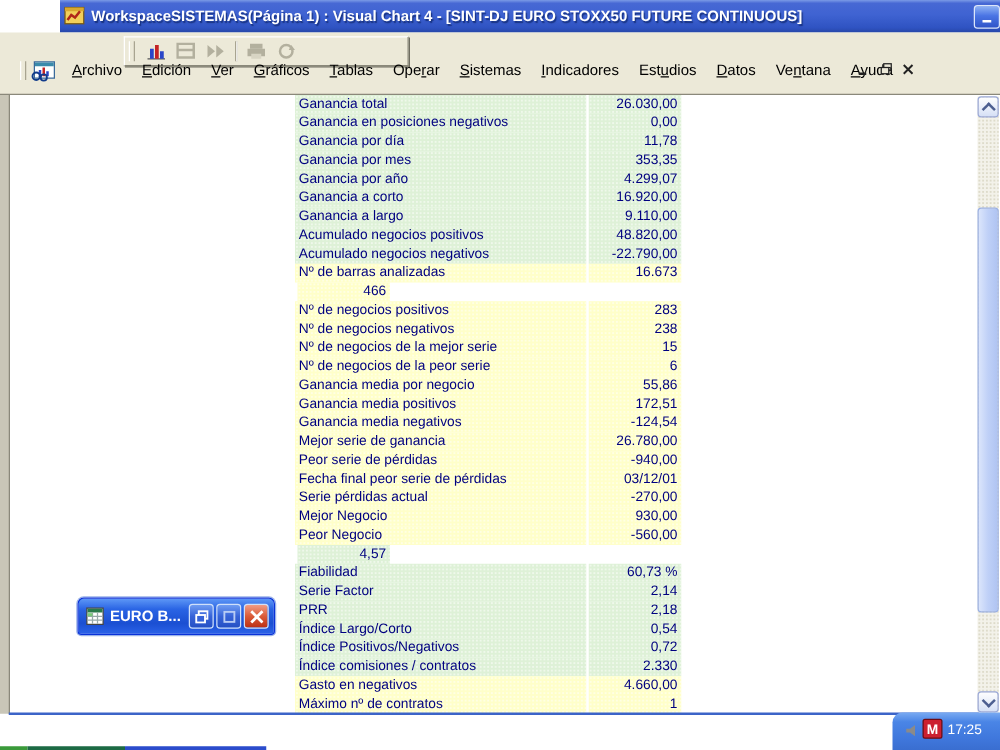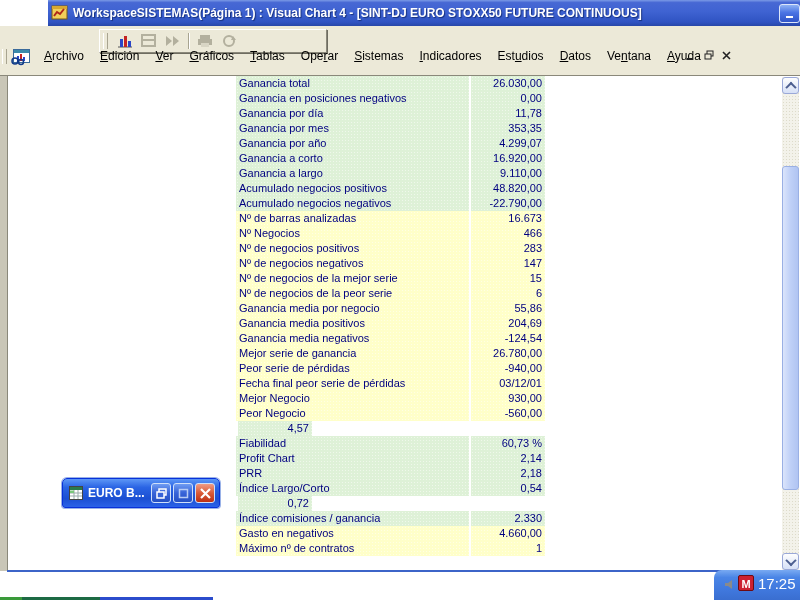--- a/index.html
+++ b/index.html
@@ -22,21 +22,21 @@
 
   
   .chrome{position:absolute;left:0;top:26px;width:800px;height:50px;background:#ece9d8;}
   .floatbar{position:absolute;left:99px;top:3px;width:228px;height:24px;background:#ece9d8;
     border:1px solid;border-color:#fff #8a887a #8a887a #fff;box-shadow:1px 1px 0 #6e6c60;
     display:flex;align-items:center;box-sizing:border-box;}
   .grip{width:3px;height:16px;border-left:1px solid #fff;border-right:1px solid #a8a490;margin:0 5px 0 3px;}
   .tb-ico{width:24px;height:18px;display:flex;align-items:center;justify-content:center;}
   .tb-sep{width:1px;height:16px;background:#a8a490;border-right:1px solid #fff;margin:0 3px;}
 
-  .menubar{position:absolute;left:0;top:46px;width:736px;height:21px;display:flex;align-items:center;}
+  .menubar{position:absolute;left:0;top:46px;width:736px;height:21px;display:flex;align-items:center;justify-content:center;}
   .menugrip{width:3px;height:15px;border-left:1px solid #fff;border-right:1px solid #a8a490;margin-left:2px;}
   .child-window-icon{width:22px;height:18px;margin:0 4px 0 3px;}
   .menu-items{display:flex;height:21px;align-items:center;}
   .menu-item{padding:0 8px;font-size:12px;color:#000;line-height:21px;white-space:nowrap;cursor:default;}
   .mdi-btns{position:absolute;right:2px;top:2px;display:flex;gap:3px;}
   .mdi-btn{width:15px;height:14px;display:flex;align-items:center;justify-content:center;color:#222;}
   .chrome-divider{position:absolute;left:0;top:75px;width:800px;height:1px;background:#8a887a;}
 
   
   .content{position:absolute;left:0;top:76px;width:800px;height:445px;background:#fff;}
@@ -65,21 +65,21 @@
   .sb-thumb{position:absolute;left:0;top:89px;width:17px;height:324px;border:1px solid #9ab0e4;border-radius:3px;
     background:linear-gradient(90deg,#dbe5fb,#bfd0f7 50%,#b0c4f2);box-sizing:border-box;}
 
   
   .win-bottom-line{position:absolute;left:7px;top:570px;width:776px;height:2px;background:#3c64c8;}
   .tray{position:absolute;left:714px;top:570px;width:86px;height:30px;border-top-left-radius:8px;
     background:linear-gradient(180deg,#79aaf2 0%,#4a85e6 25%,#3f77dc 70%,#3a6ed0 100%);}
   .tray-speaker{position:absolute;left:10px;top:9px;}
   .tray-m{position:absolute;left:24px;top:5px;width:16px;height:16px;background:#cc2030;border:1px solid #6e0a12;
     border-radius:2px;color:#fff;font-size:11px;font-weight:bold;text-align:center;line-height:16px;box-sizing:border-box;}
-  .tray-time{position:absolute;left:44px;top:0;height:28px;line-height:28px;color:#fff;font-size:15px;}
+  .tray-time{position:absolute;left:44px;top:0;height:28px;line-height:28px;color:#fff;font-size:11px;}
   .start-strip{position:absolute;top:597px;height:3px;}
   .ss1{left:0;width:22px;background:#3a9a3a;}
   .ss2{left:22px;width:78px;background:#1d6a44;}
   .ss3{left:100px;width:113px;background:#2b4ccc;}
 
   
   .mini-win{position:absolute;left:62px;top:478px;width:158px;height:30px;border:1px solid #0831d9;
     border-radius:5px 5px 3px 3px;box-sizing:border-box;
     background:linear-gradient(180deg,#5d97f6 0%,#2a64e4 30%,#1b4fd2 70%,#2a62e8 100%);
     box-shadow:0 0 0 1px #9ab2e8;}
@@ -270,52 +270,51 @@
           <div class="tlabel">Acumulado negocios negativos</div>
           <div class="tvalue">-22.790,00</div>
         </div>
 
         <div class="trow yellow">
           <div class="tlabel">Nº de barras analizadas</div>
           <div class="tvalue">16.673</div>
         </div>
 
         <div class="trow yellow">
-          <div class="tlabel">Nº Negocios</div>
           <div class="tvalue">466</div>
         </div>
 
         <div class="trow yellow">
           <div class="tlabel">Nº de negocios positivos</div>
           <div class="tvalue">283</div>
         </div>
 
         <div class="trow yellow">
           <div class="tlabel">Nº de negocios negativos</div>
-          <div class="tvalue">147</div>
+          <div class="tvalue">238</div>
         </div>
 
         <div class="trow yellow">
           <div class="tlabel">Nº de negocios de la mejor serie</div>
           <div class="tvalue">15</div>
         </div>
 
         <div class="trow yellow">
           <div class="tlabel">Nº de negocios de la peor serie</div>
           <div class="tvalue">6</div>
         </div>
 
         <div class="trow yellow">
           <div class="tlabel">Ganancia media por negocio</div>
           <div class="tvalue">55,86</div>
         </div>
 
         <div class="trow yellow">
           <div class="tlabel">Ganancia media positivos</div>
-          <div class="tvalue">204,69</div>
+          <div class="tvalue">172,51</div>
         </div>
 
         <div class="trow yellow">
           <div class="tlabel">Ganancia media negativos</div>
           <div class="tvalue">-124,54</div>
         </div>
 
         <div class="trow yellow">
           <div class="tlabel">Mejor serie de ganancia</div>
           <div class="tvalue">26.780,00</div>
@@ -324,20 +323,24 @@
         <div class="trow yellow">
           <div class="tlabel">Peor serie de pérdidas</div>
           <div class="tvalue">-940,00</div>
         </div>
 
         <div class="trow yellow">
           <div class="tlabel">Fecha final peor serie de pérdidas</div>
           <div class="tvalue">03/12/01</div>
         </div>
 
+        <div class="trow yellow">
+          <div class="tlabel">Serie pérdidas actual</div>
+          <div class="tvalue">-270,00</div>
+        </div>
 
         <div class="trow yellow">
           <div class="tlabel">Mejor Negocio</div>
           <div class="tvalue">930,00</div>
         </div>
 
         <div class="trow yellow">
           <div class="tlabel">Peor Negocio</div>
           <div class="tvalue">-560,00</div>
         </div>
@@ -345,40 +348,41 @@
         <div class="trow green">
           <div class="tvalue">4,57</div>
         </div>
 
         <div class="trow green">
           <div class="tlabel">Fiabilidad</div>
           <div class="tvalue">60,73 %</div>
         </div>
 
         <div class="trow green">
-          <div class="tlabel">Profit Chart</div>
+          <div class="tlabel">Serie Factor</div>
           <div class="tvalue">2,14</div>
         </div>
 
         <div class="trow green">
           <div class="tlabel">PRR</div>
           <div class="tvalue">2,18</div>
         </div>
 
         <div class="trow green">
           <div class="tlabel">Índice Largo/Corto</div>
           <div class="tvalue">0,54</div>
         </div>
 
         <div class="trow green">
+          <div class="tlabel">Índice Positivos/Negativos</div>
           <div class="tvalue">0,72</div>
         </div>
 
         <div class="trow green">
-          <div class="tlabel">Índice comisiones / ganancia</div>
+          <div class="tlabel">Índice comisiones / contratos</div>
           <div class="tvalue">2.330</div>
         </div>
 
         <div class="trow yellow">
           <div class="tlabel">Gasto en negativos</div>
           <div class="tvalue">4.660,00</div>
         </div>
 
         <div class="trow yellow">
           <div class="tlabel">Máximo nº de contratos</div>

